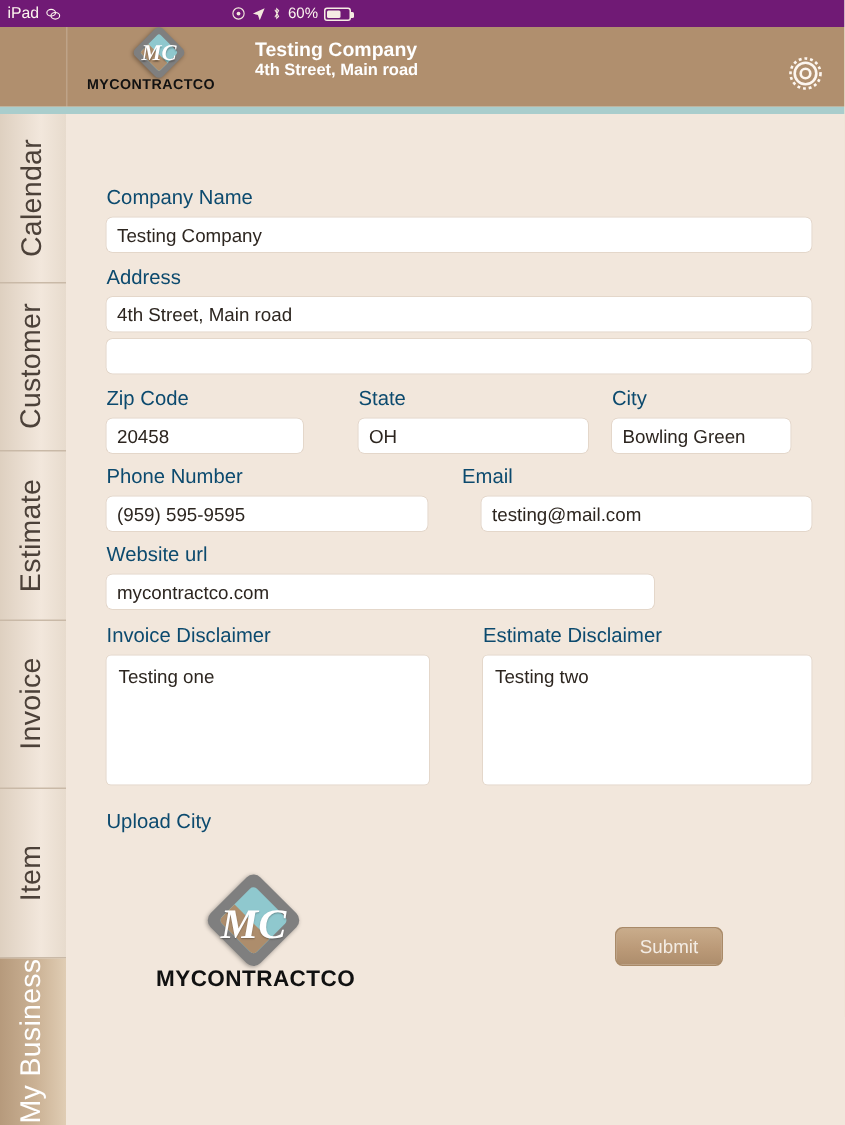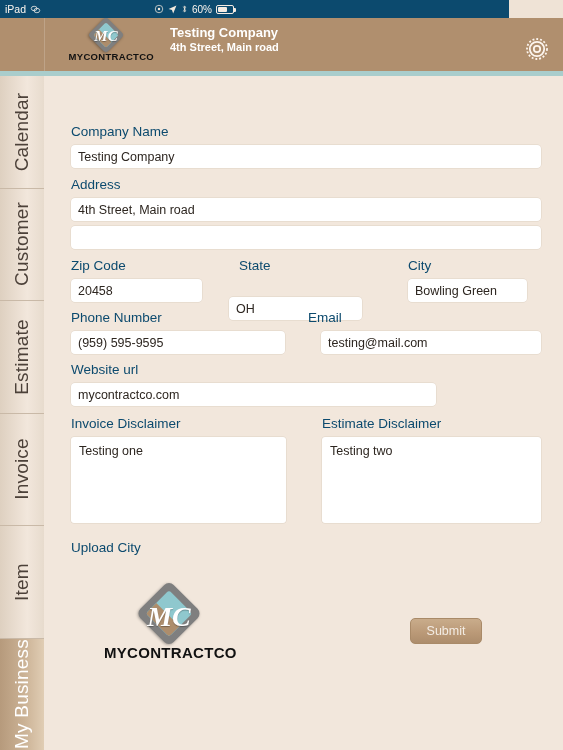--- a/index.html
+++ b/index.html
@@ -17,23 +17,23 @@
     position: relative;
     width: 563px;
     height: 750px;
     overflow: hidden;
   }
 
   
   .statusbar {
     position: absolute;
     top: 0; left: 0;
-    width: 509px;
+    width: 563px;
     height: 18px;
-    background: #0c4a6e;
+    background: #701a75;
     color: #fdf6ef;
     font-size: 10.5px;
     display: flex;
     align-items: center;
     z-index: 40;
   }
   .sb-left {
     display: flex;
     align-items: center;
     gap: 4px;
@@ -299,21 +299,21 @@
     font-family: "Liberation Serif", serif;
     font-style: italic;
     font-weight: bold;
     text-shadow: 0 1px 1px rgba(0,0,0,0.3);
     line-height: 1;
   }
   .mark .wordmark {
     position: absolute;
     left: 0;
     width: 100%;
-    text-align: right;
+    text-align: left;
     font-weight: bold;
     color: #111111;
     letter-spacing: 0.3px;
   }
 </style>
 </head>
 <body>
 
 <div id="app">
 
@@ -409,21 +409,21 @@
       <div class="fld" style="left:27px;top:69px;width:470px;">Testing Company</div>
 
       <div class="fld-label" style="left:27px;top:101px;">Address</div>
       <div class="fld" style="left:27px;top:122px;width:470px;">4th Street, Main road</div>
       <div class="fld" style="left:27px;top:150px;width:470px;"></div>
 
       <div class="fld-label" style="left:27px;top:182px;">Zip Code</div>
       <div class="fld" style="left:27px;top:203px;width:131px;">20458</div>
 
       <div class="fld-label" style="left:195px;top:182px;">State</div>
-      <div class="fld" style="left:185px;top:203px;width:133px;margin-top:18px;">OH</div>
+      <div class="fld" style="left:195px;top:203px;width:153px;">OH</div>
 
       <div class="fld-label" style="left:364px;top:182px;">City</div>
       <div class="fld" style="left:364px;top:203px;width:119px;">Bowling Green</div>
 
       <div class="fld-label" style="left:27px;top:234px;">Phone Number</div>
       <div class="fld" style="left:27px;top:255px;width:214px;">(959) 595-9595</div>
 
       <div class="fld-label" style="left:264px;top:234px;">Email</div>
       <div class="fld" style="left:277px;top:255px;width:220px;">testing@mail.com</div>
 

